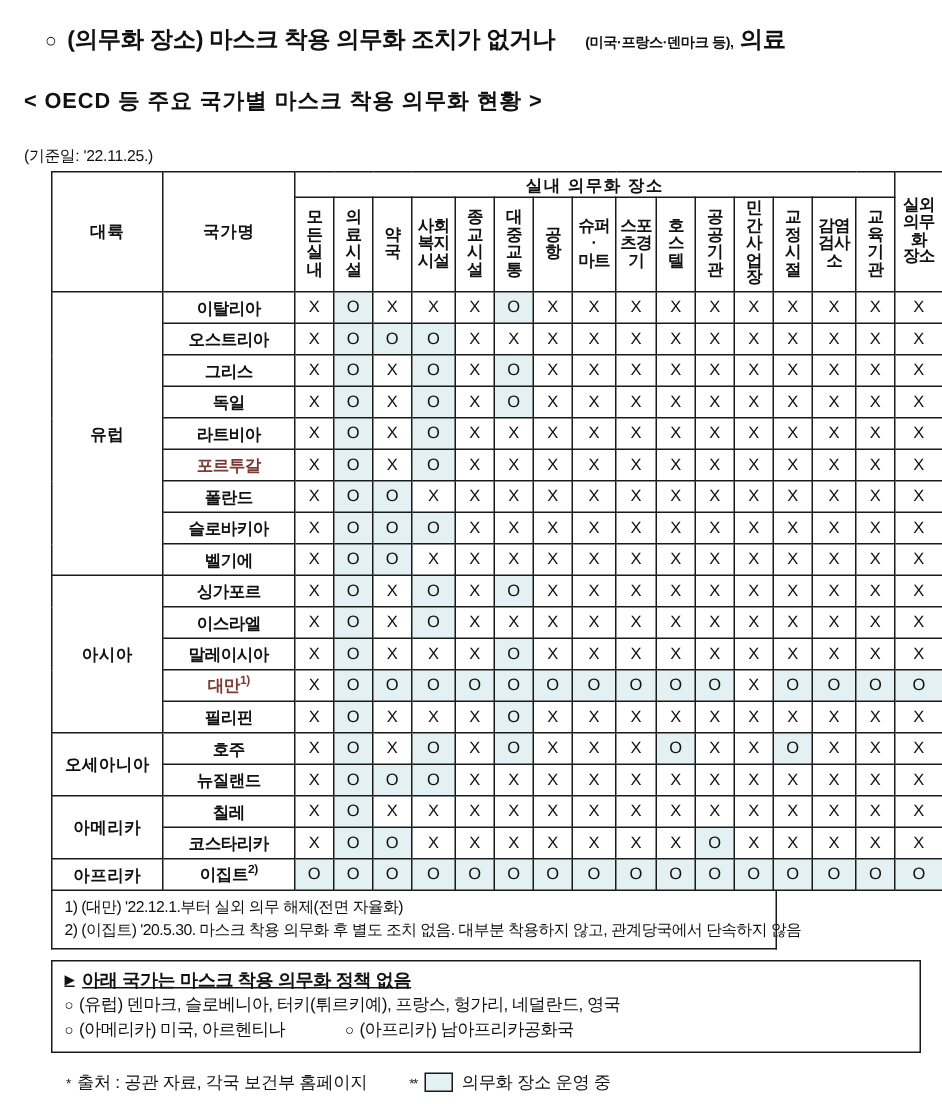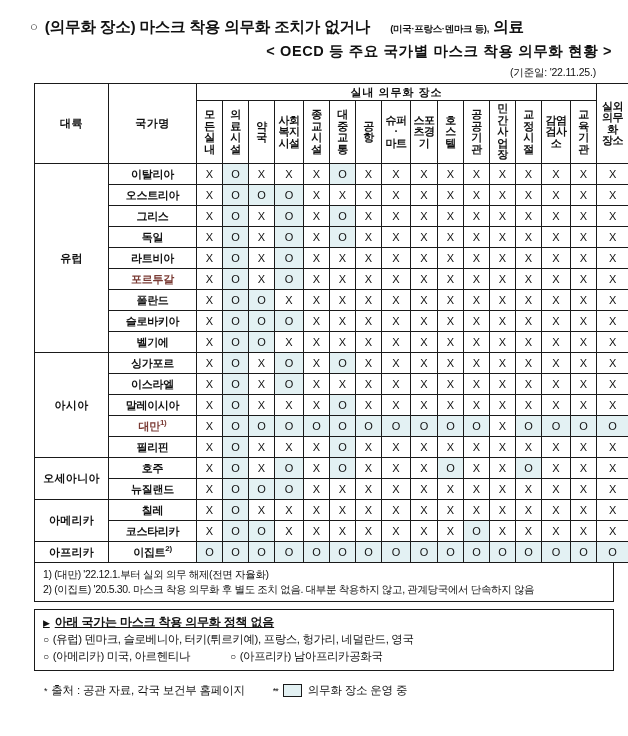--- a/index.html
+++ b/index.html
@@ -45,29 +45,29 @@
   .intro-small {
     font-size: 9.5px;
     font-weight: 700;
     letter-spacing: -0.3px;
     vertical-align: baseline;
     padding-left: 20px;
   }
 
   
   .table-title {
-    text-align: right;
+    text-align: left;
     font-size: 14.5px;
     font-weight: 700;
     letter-spacing: 0.6px;
+    margin-top: 16px;
   }
   .basis-date {
-    text-align: right;
     font-size: 10.5px;
-    margin-top: 5px;
+    margin-top: 20px;
     padding-right: 16px;
     letter-spacing: -0.2px;
   }
 
   
   .tbl-wrap {
     margin-top: 3px;
     padding: 0 14px 0 18px;
   }
   table.matrix {
@@ -134,21 +134,21 @@
   td.mark.on {
     background: #e3f1f3;
   }
 
   
   .fnbox {
     border-left: 1px solid #1a1a1a;
     border-right: 1px solid #1a1a1a;
     border-bottom: 1px solid #1a1a1a;
     border-top: none;
-    width: 580px;
+    width: 484px;
     box-sizing: border-box;
     padding: 4px 6px 4px 8px;
   }
   .fn {
     font-size: 10.5px;
     line-height: 15px;
     letter-spacing: -0.35px;
     white-space: nowrap;
   }
 

